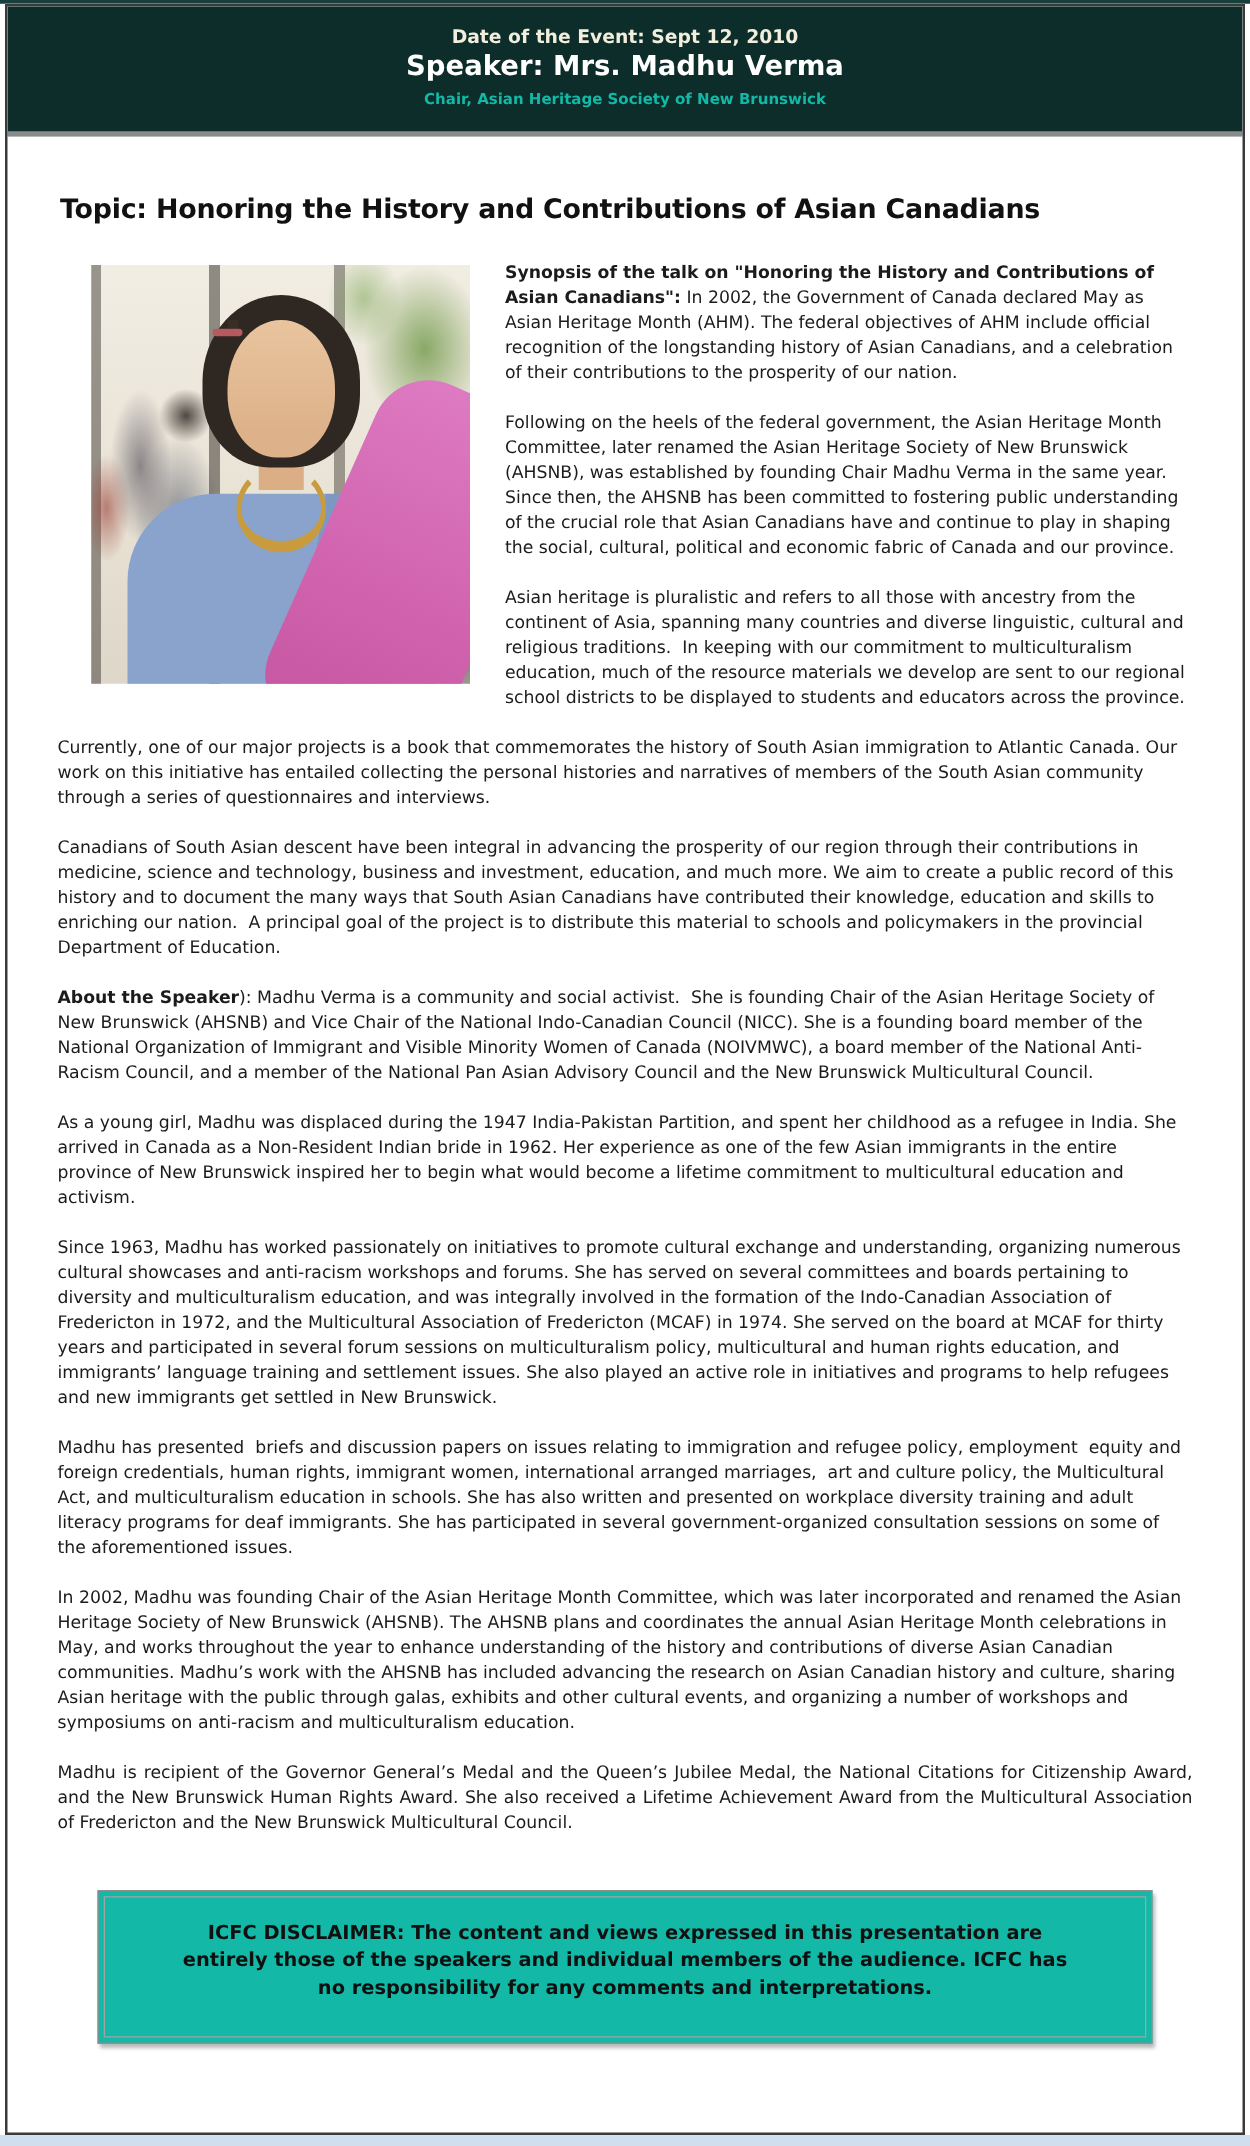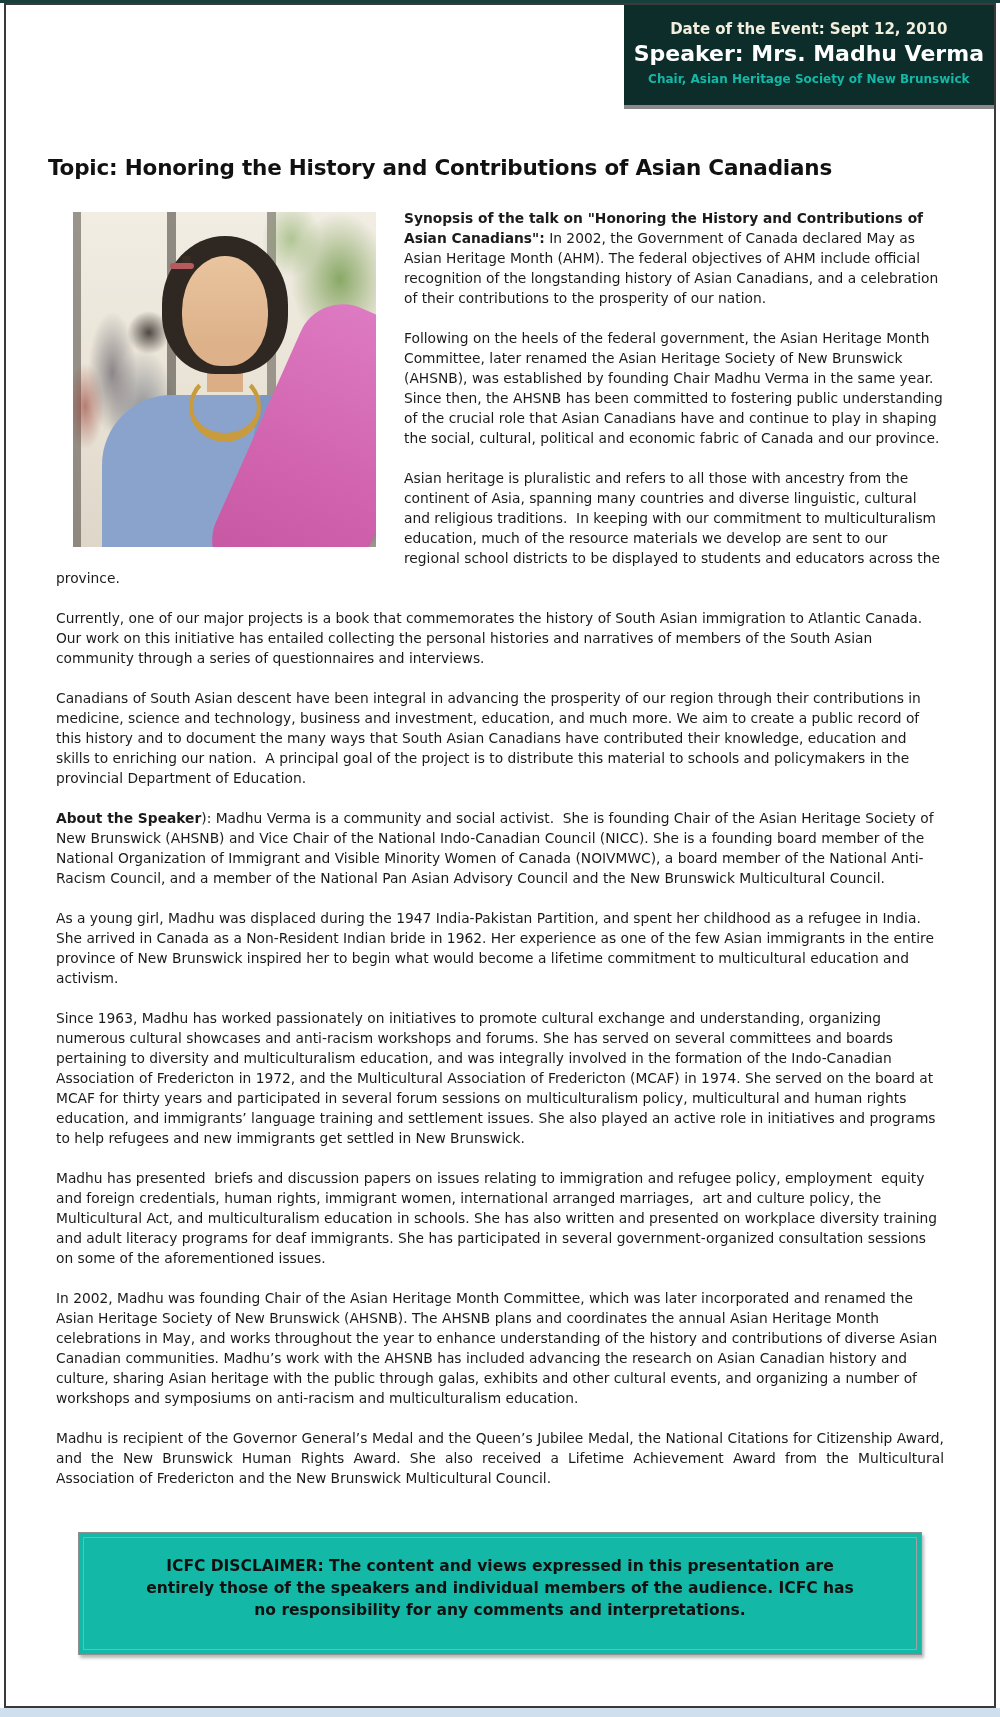--- a/index.html
+++ b/index.html
@@ -8,21 +8,21 @@
     background: #ffffff;
     font-family: "DejaVu Sans", "Liberation Sans", sans-serif;
     display: flex; flex-direction: column;
     overflow: hidden;
   }
   .top-line { height: 3px; background: #17403c; }
   .page-frame {
     flex: 1; margin: 0 4px;
     border: 2px solid #3a3a3a;
     display: flex; flex-direction: column;
-    overflow: hidden; background: #ffffff; align-items: flex-end;
+    overflow: hidden; background: #ffffff;
   }
   .bottom-strip { height: 9px; background: #cfdfee; }
 
   
   .event-header {
     background: #0d2d2a;
     border-bottom: 4px solid #8a8a8a;
     text-align: center;
     padding: 14px 10px 15px;
   }
@@ -31,21 +31,21 @@
   .hdr-affiliation { color: #14b8a6; font-size: 12px; font-weight: bold; line-height: 22px; }
 
   
   .content { flex: 1; padding: 34px 40px 0; }
   .page-title {
     font-size: 21.5px; font-weight: bold; color: #111111;
     margin: 12px 0 28px 2px; letter-spacing: -0.2px;
   }
   .body-para {
     font-size: 13.8px; line-height: 20px; color: #1b1b1b;
-    margin: 0 10px 20px; white-space: pre-wrap;
+    margin: 0 0 20px; white-space: pre-wrap;
   }
   .body-para .lead { font-weight: bold; }
   .justify { text-align: justify; }
 
   
   .speaker-photo {
     float: left; width: 303px; height: 335px;
     margin: 4px 28px 12px 27px;
     position: relative; overflow: hidden;
     background:

